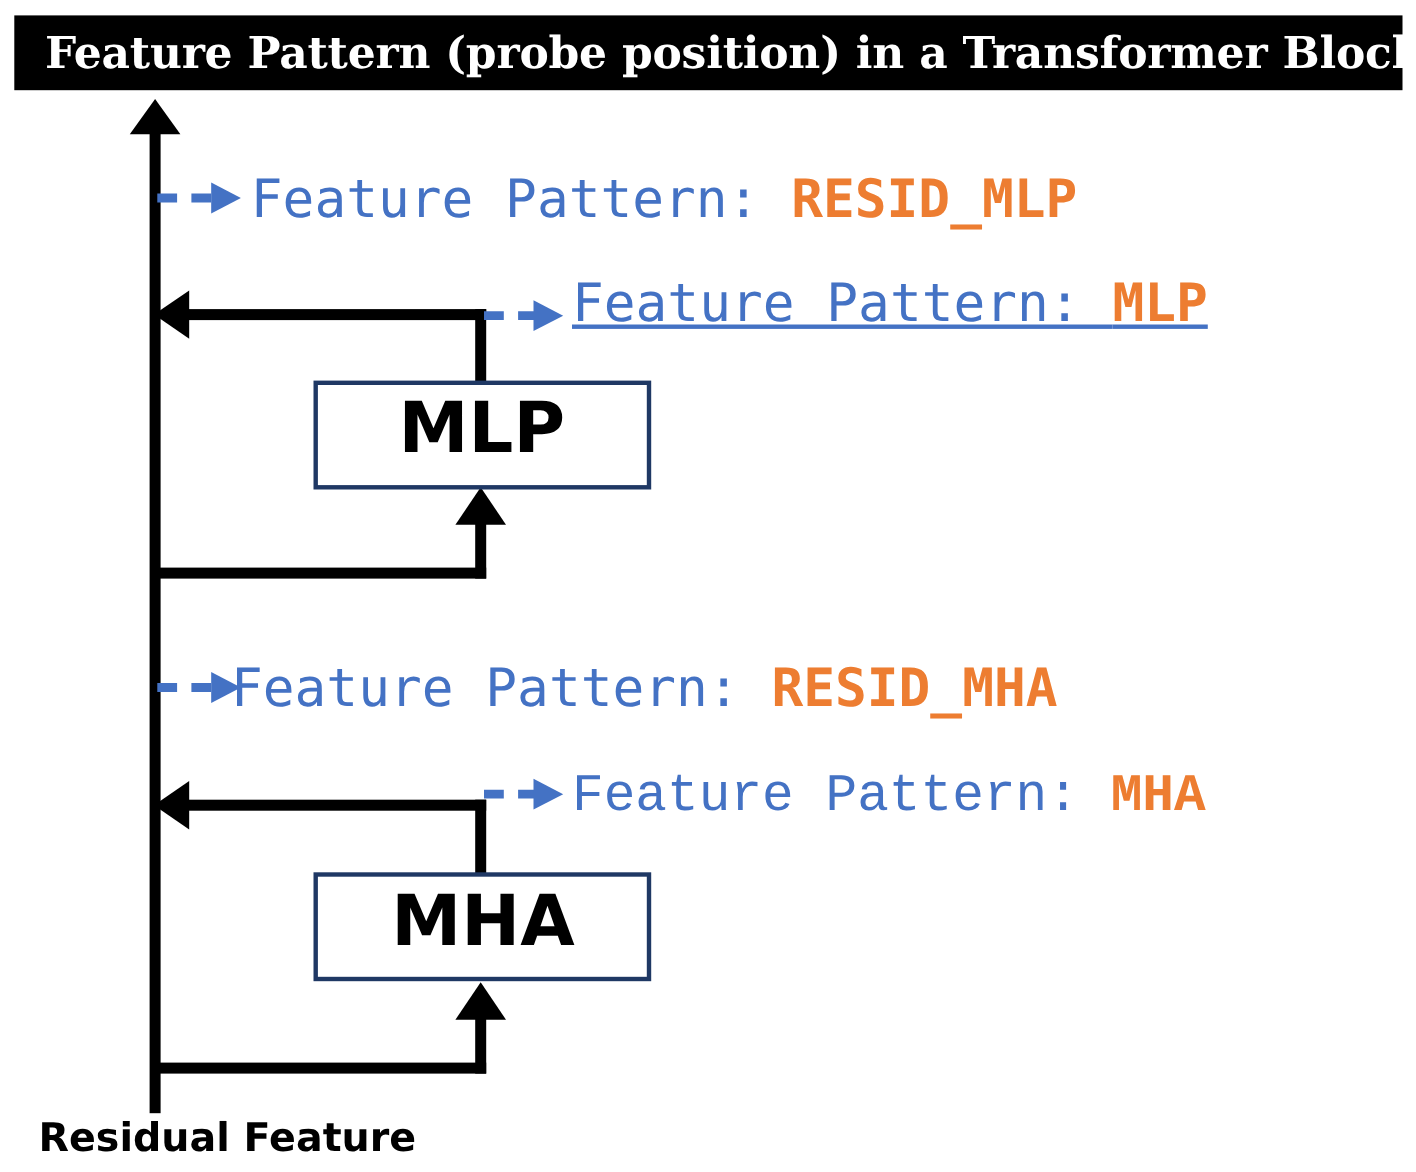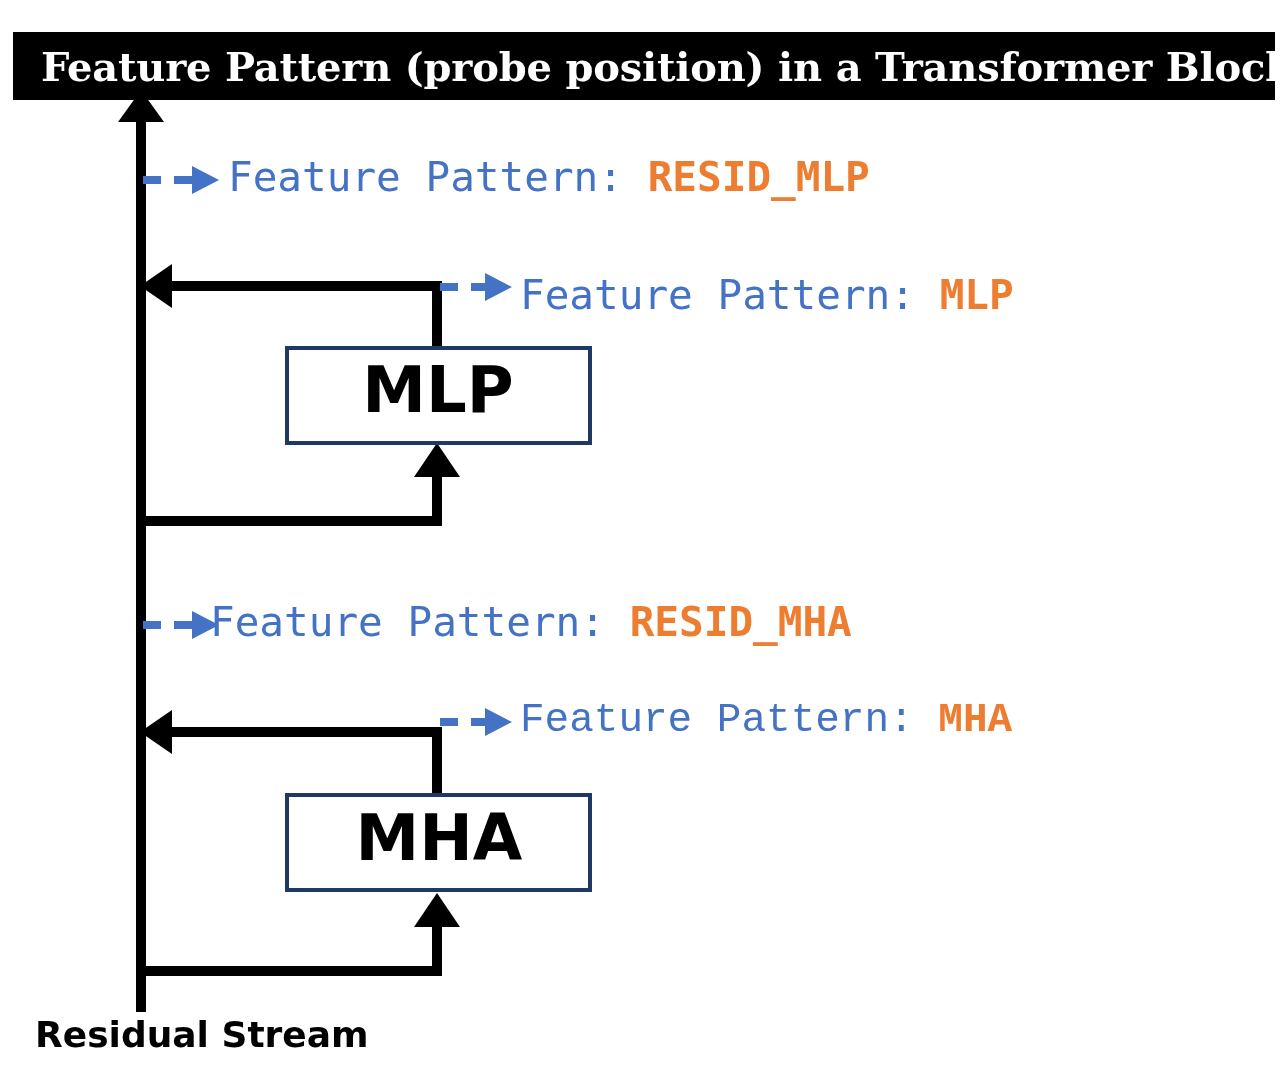--- a/index.html
+++ b/index.html
@@ -20,21 +20,20 @@
     position: absolute;
     left: 13px;
     top: 14px;
     width: 1262px;
     height: 68px;
     background: #000000;
     display: flex;
     align-items: center;
     box-sizing: border-box;
     padding-left: 28px;
-    margin-top: 18px;
   }
   #title-text {
     color: #ffffff;
     font-family: "DejaVu Serif", "Liberation Serif", serif;
     font-weight: bold;
     font-size: 40px;
     letter-spacing: -0.2px;
     white-space: nowrap;
   }
 
@@ -45,31 +44,31 @@
     top: 0;
     width: 1287px;
     height: 1065px;
   }
 
   
   .probe-label {
     position: absolute;
     white-space: nowrap;
     font-family: "DejaVu Sans Mono", "Liberation Mono", monospace;
-    font-size: 41px;
+    font-size: 48px;
     line-height: 1;
     color: #4472C4;
   }
   .probe-label .tag {
     color: #ED7D31;
     font-weight: bold;
   }
 
   #label-resid-mlp { left: 228px; top: 157px; }
-  #label-mlp       { left: 520px; top: 275px; }
+  #label-mlp       { left: 520px; top: 252px; text-decoration: underline; }
   #label-resid-mha { left: 210px; top: 602px; }
   #label-mha       { left: 520px; top: 700px; font-family: Liberation Mono, monospace; }
 
   .block-label {
     position: absolute;
     font-family: "DejaVu Sans", "Liberation Sans", sans-serif;
     font-weight: bold;
     font-size: 64px;
     color: #000000;
     line-height: 1;
@@ -165,13 +164,13 @@
 </div>
 
 <div class="probe-label" id="label-mha">
   <span>Feature Pattern: </span><span class="tag">MHA</span>
 </div>
 
 <div class="block-label" id="block-label-mlp">MLP</div>
 
 <div class="block-label" id="block-label-mha">MHA</div>
 
-<div id="residual-stream-label">Residual Stream</div>
+<div id="residual-stream-label">Residual Feature</div>
 
 </body></html>

